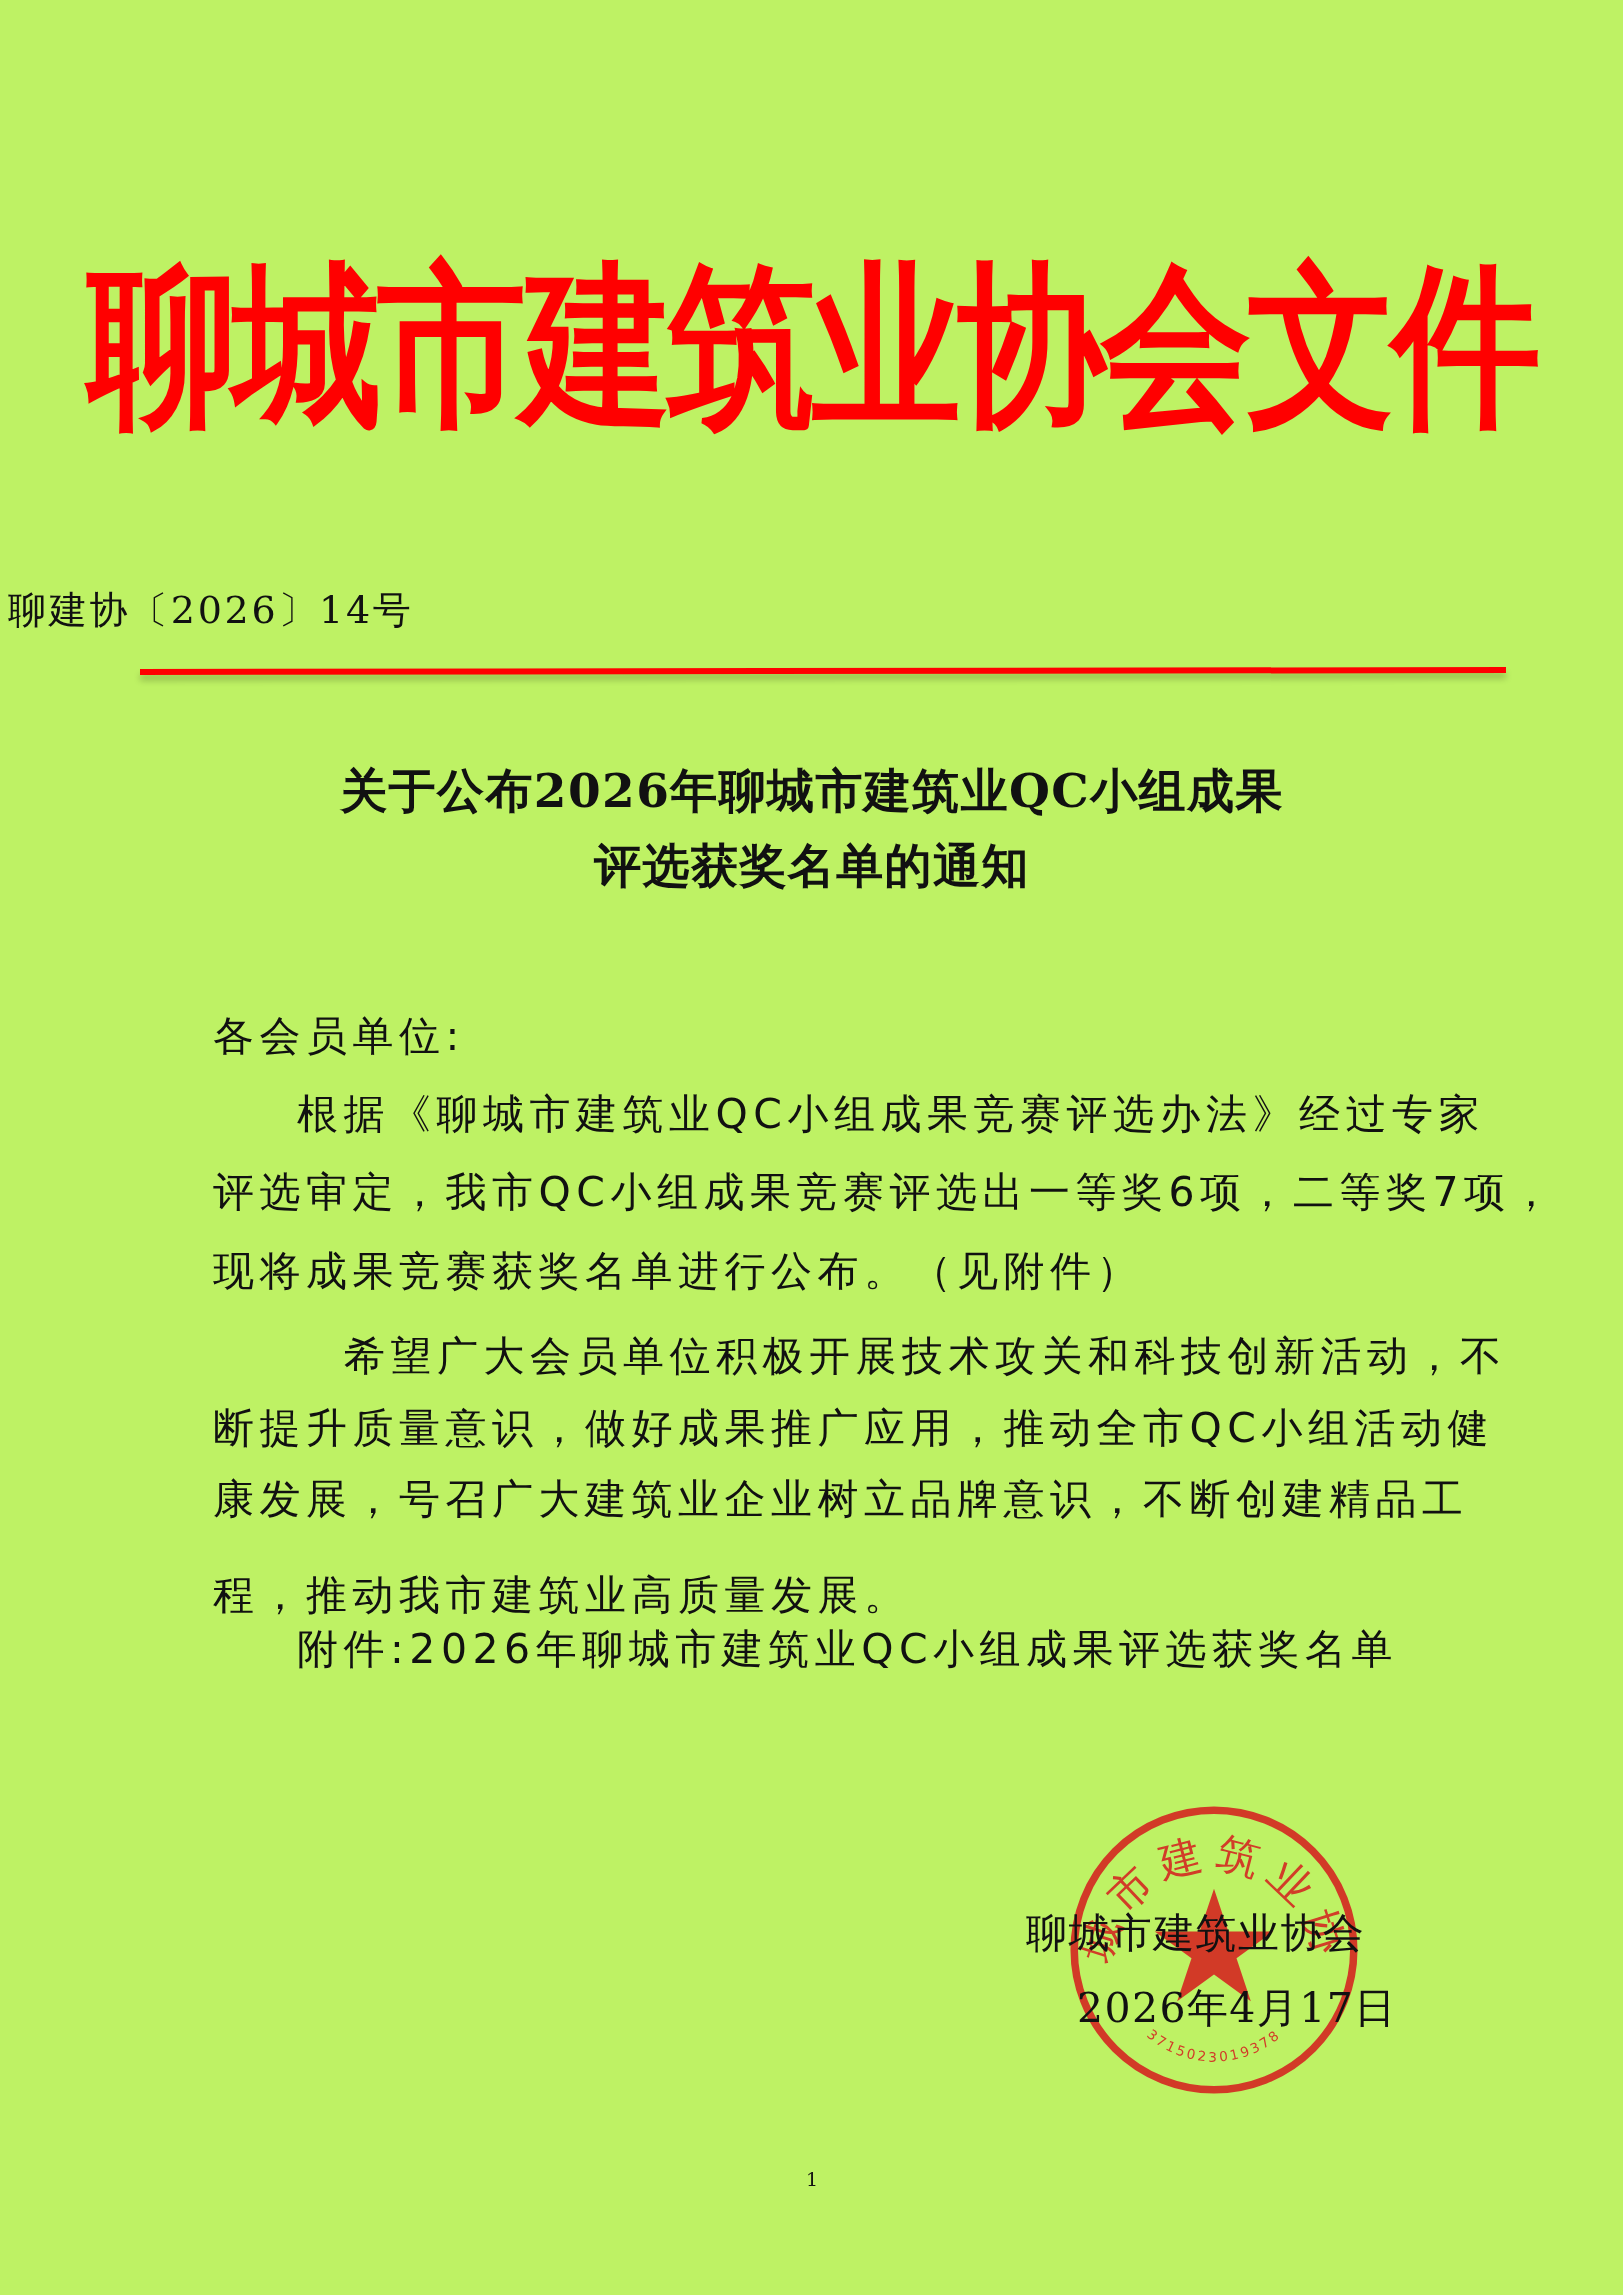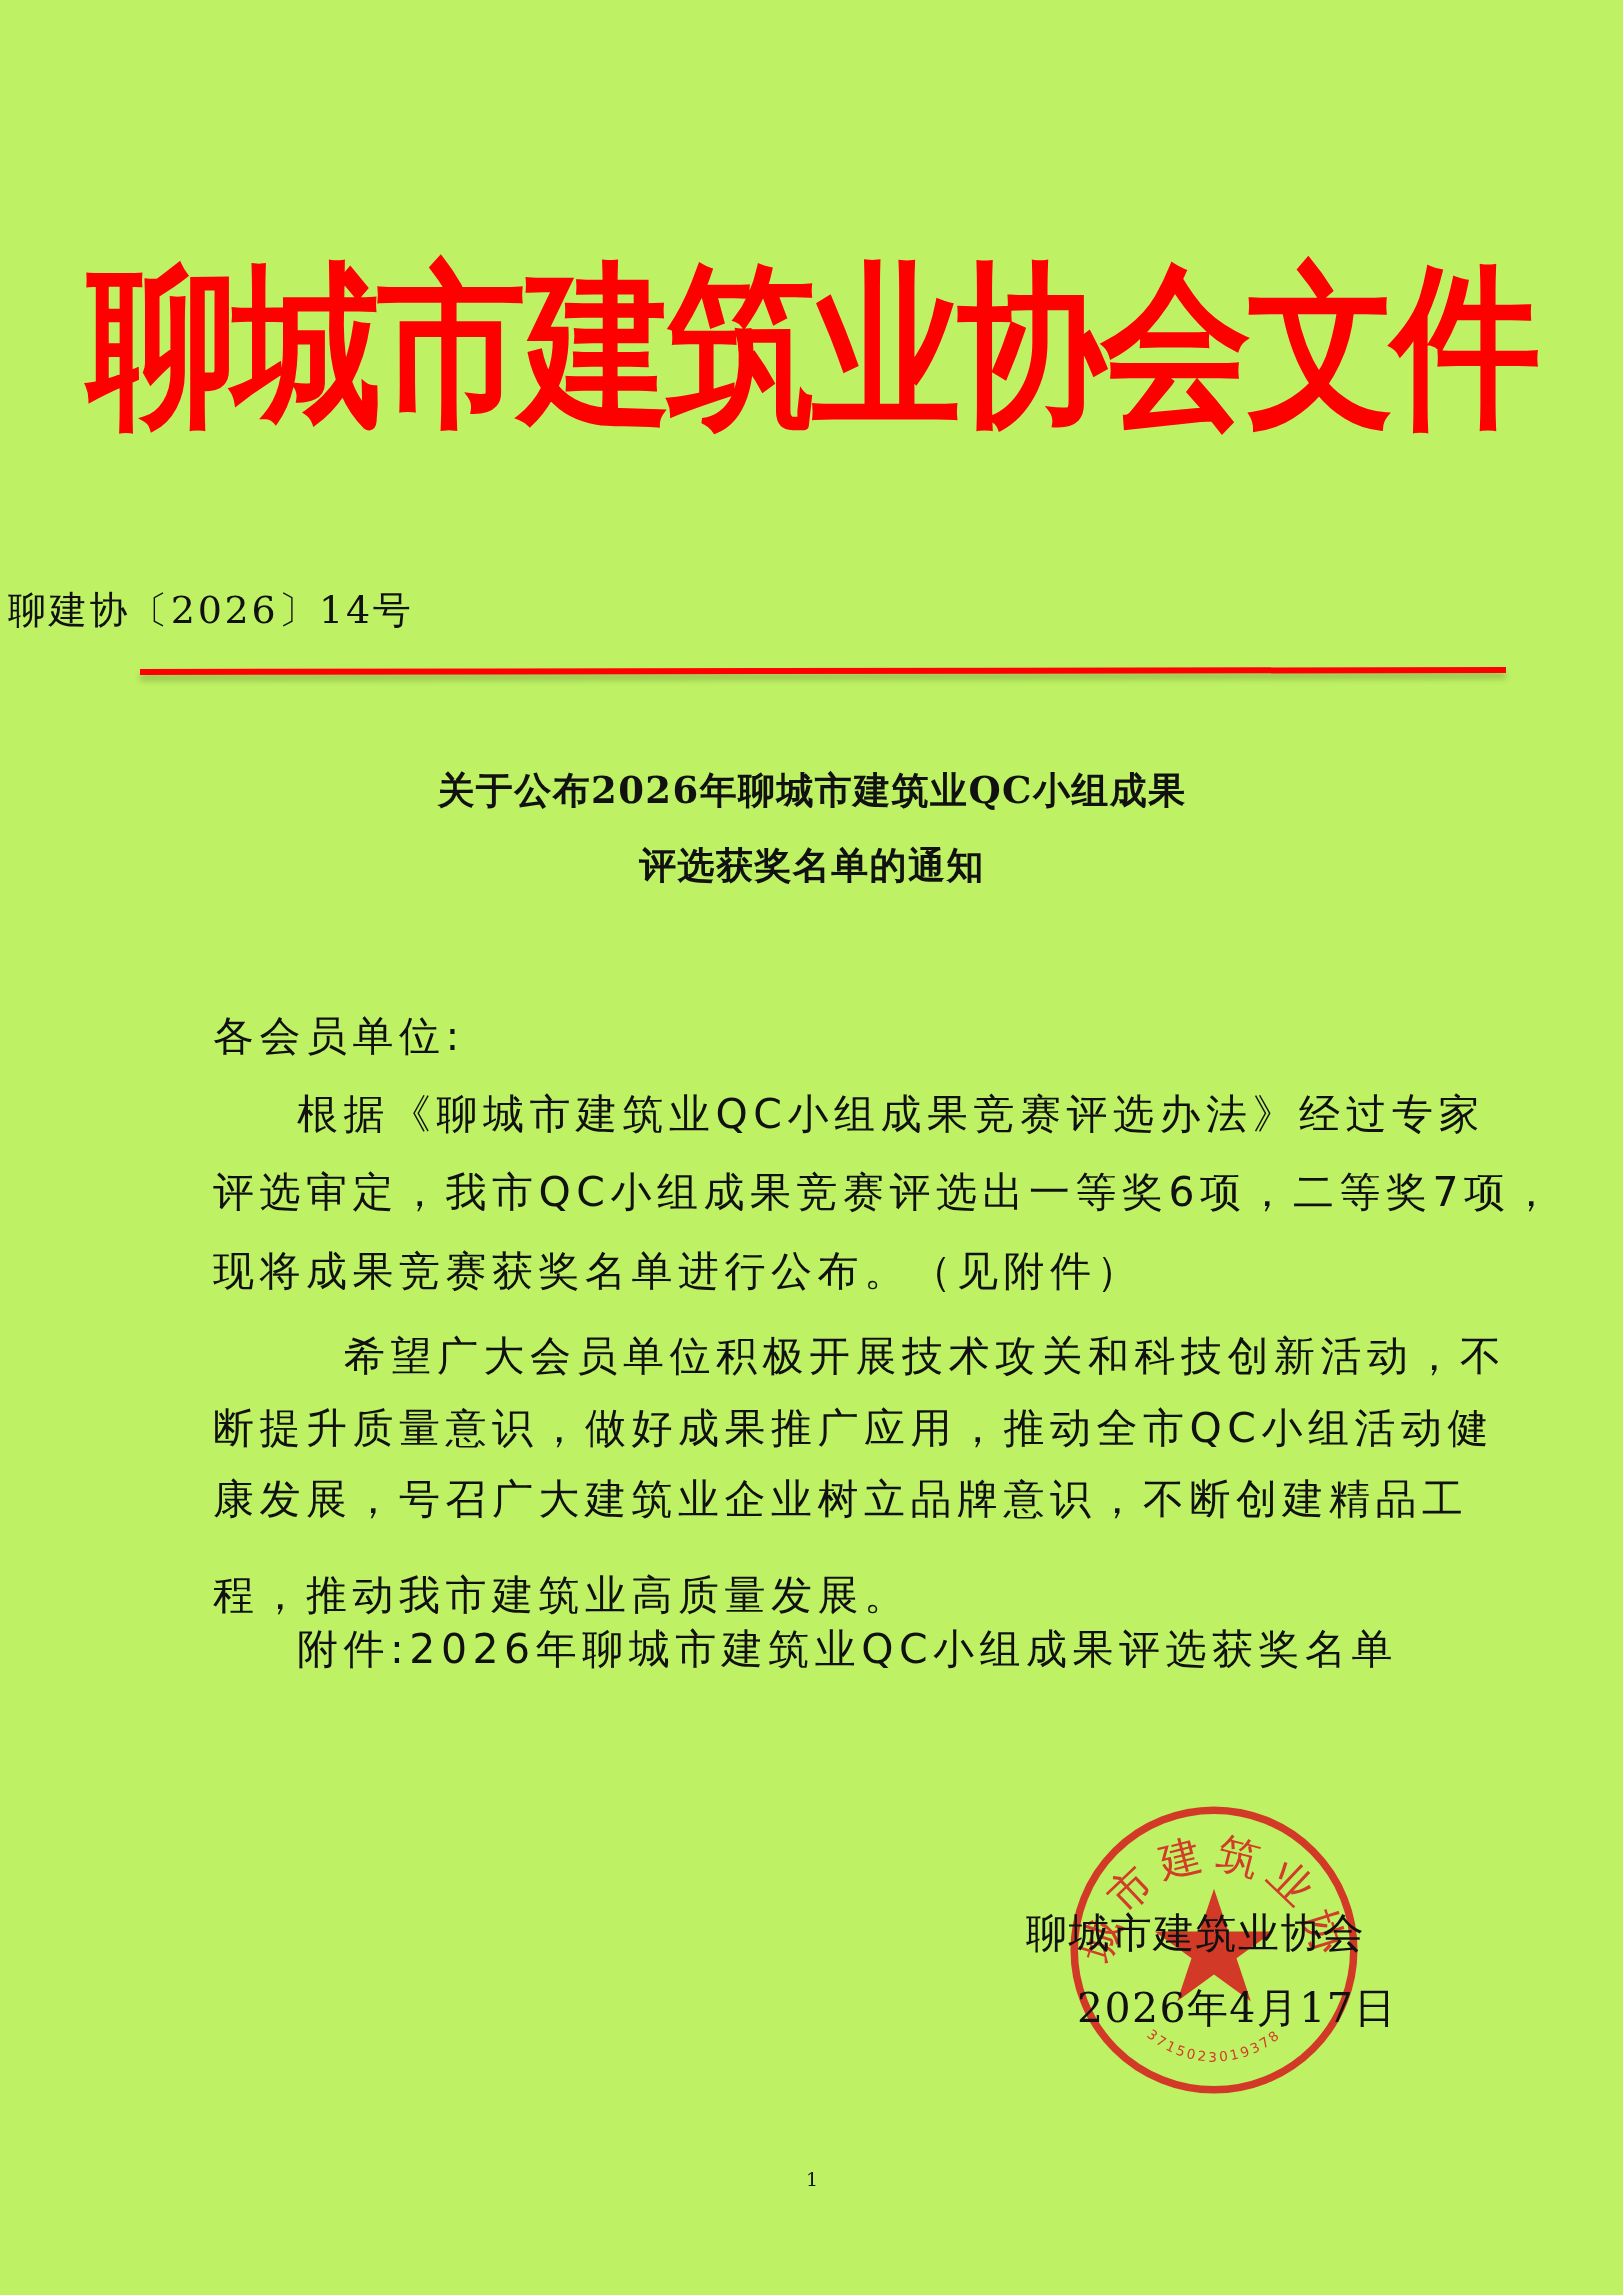--- a/index.html
+++ b/index.html
@@ -19,21 +19,21 @@
       font-family: "DejaVu Serif", serif; font-size: 38px; line-height: 55px;
       letter-spacing: 2.7px;
     }
     .redline {
       position: absolute; left: 140px; width: 1366px; top: 668px; height: 6.1px;
       background: #ff0000; box-shadow: 0 5.5px 6.1px rgba(0,0,0,0.22);
       transform: rotate(-0.08deg);
     }
     .title {
       position: absolute; left: 0; width: 1624px; text-align: center; color: #111;
-      font-family: "DejaVu Serif", serif; font-weight: bold; font-size: 37px;
+      font-family: "DejaVu Serif", serif; font-weight: bold; font-size: 47px;
       line-height: 75px; letter-spacing: 1.4px;
     }
     .title.l1 { top: 753px; }
     .title.l2 { top: 828px; }
 
     .body-text {
       position: absolute; left: 213px; width: 1214px; color: #111;
       font-family: "DejaVu Sans", sans-serif; font-size: 41px; line-height: 61px;
       letter-spacing: 5.5px; white-space: nowrap;
     }

